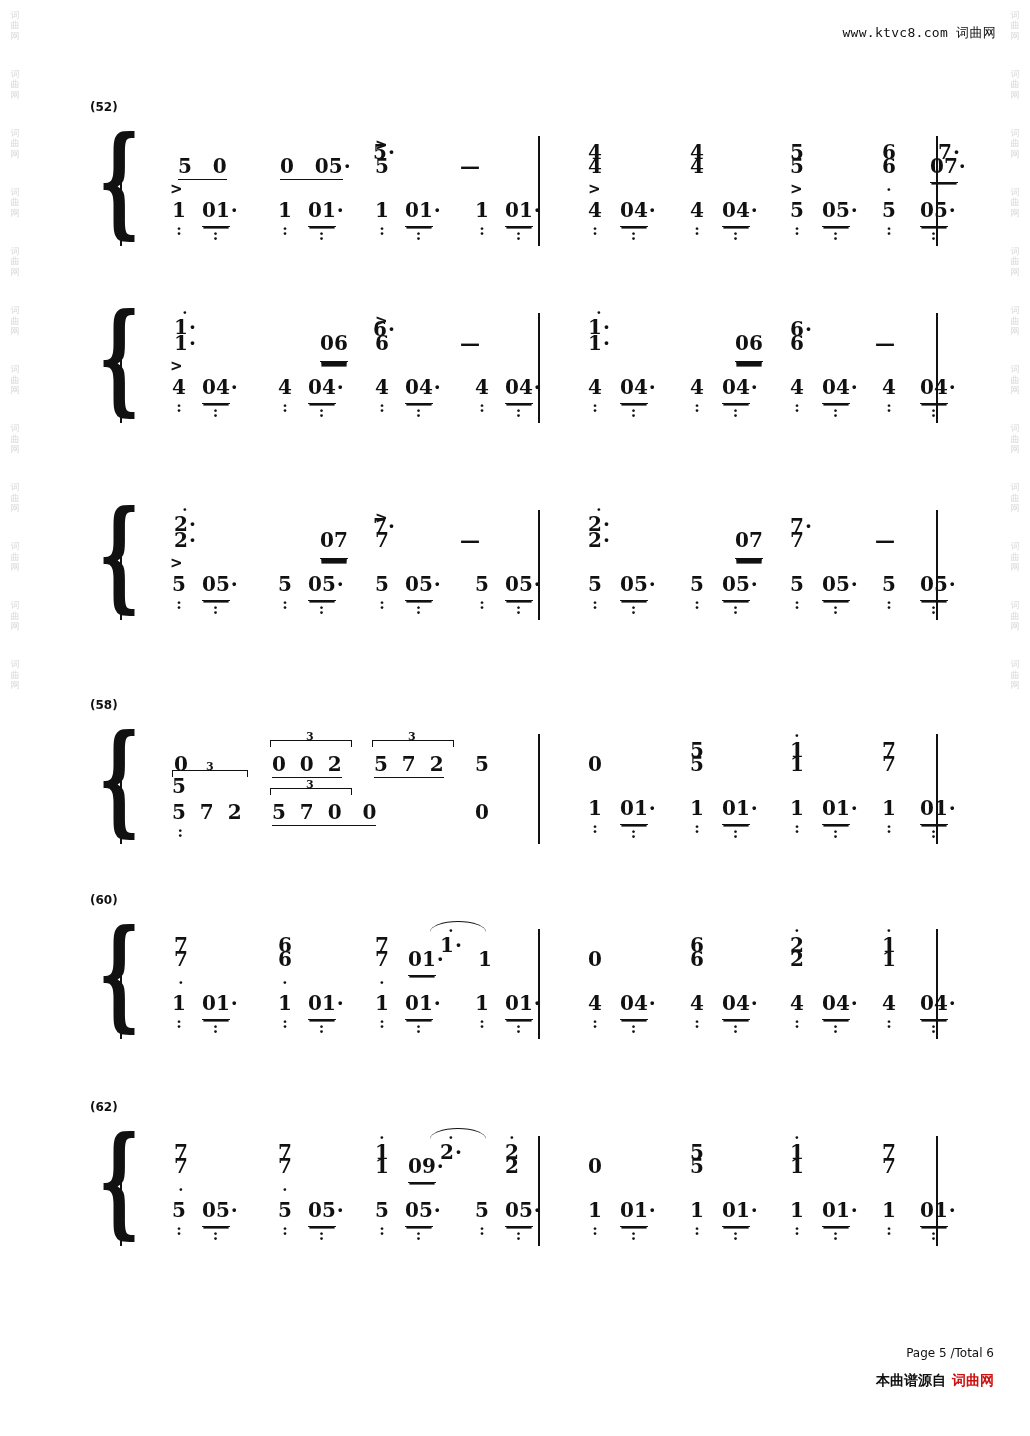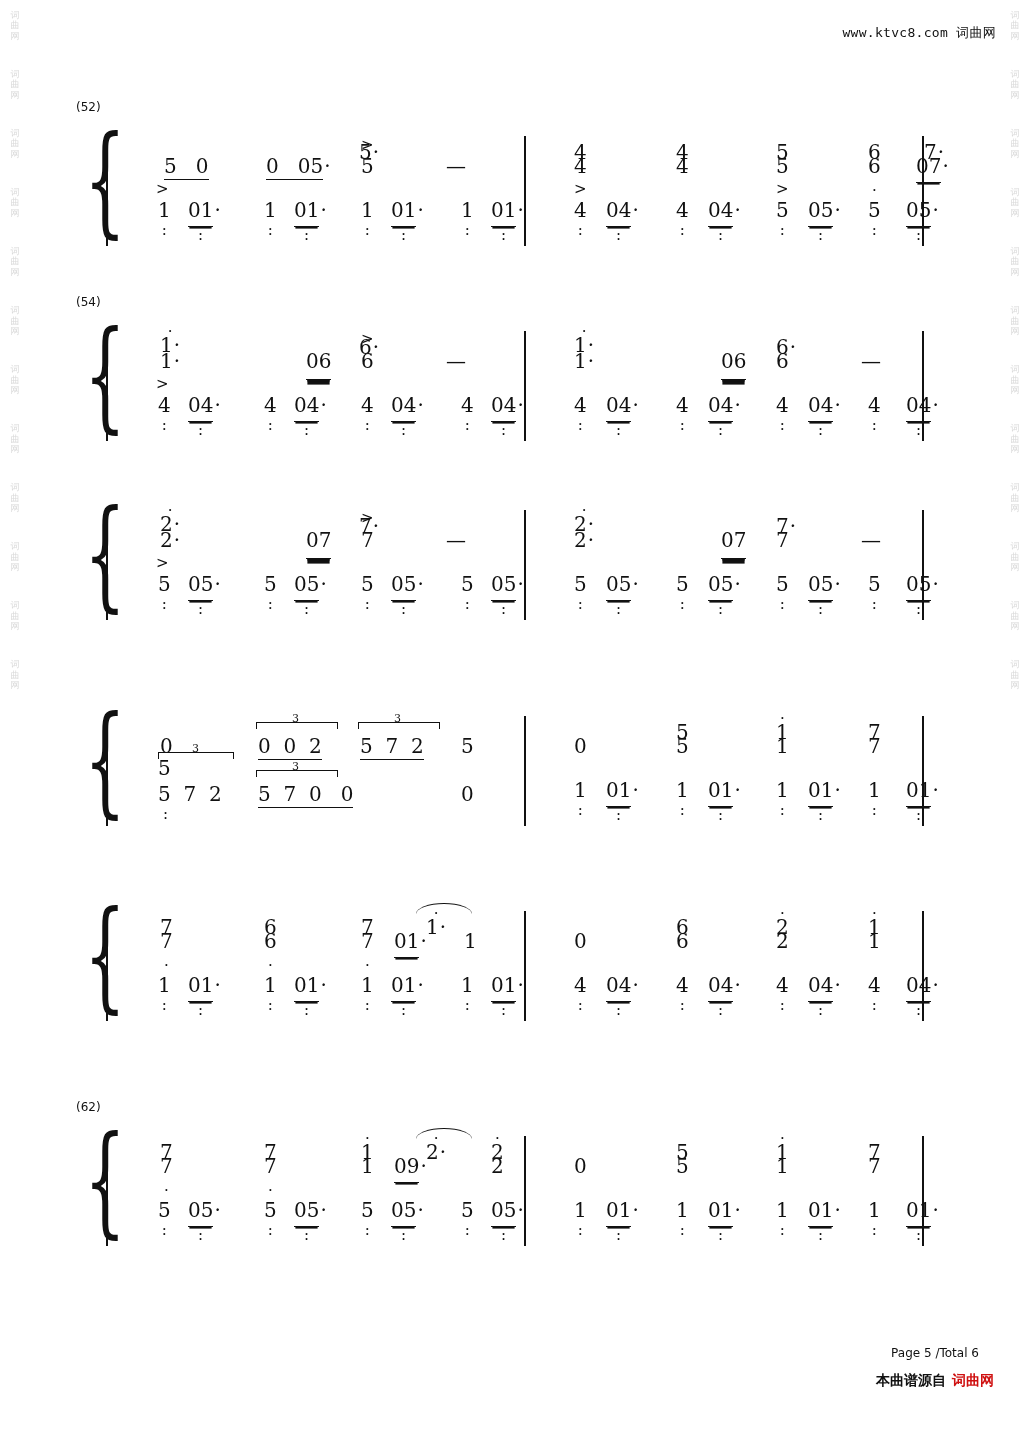--- a/index.html
+++ b/index.html
@@ -55,21 +55,21 @@
   }
   .site-url .cn {
     font-family: "DejaVu Sans", sans-serif;
     font-size: 13px;
     margin-left: 8px;
   }
   .footer {
     position: absolute;
     right: 36px;
     bottom: 46px;
-    text-align: center;
+    text-align: right;
   }
   .footer .pg {
     font-family: "DejaVu Sans", sans-serif;
     font-size: 12px;
     color: #111;
   }
   .footer .src {
     margin-top: 12px;
     font-family: "DejaVu Sans", sans-serif;
     font-size: 14px;
@@ -77,22 +77,23 @@
     color: #111;
   }
   .footer .src .brand {
     color: #cf1010;
     margin-left: 6px;
   }
 
   
   .system {
     position: absolute;
-    left: 76px;
+    left: 90px;
     width: 880px;
+    font-weight: bold;
   }
   .measure-no {
     font-family: "DejaVu Sans", sans-serif;
     font-size: 12px;
     color: #111;
     margin-bottom: 4px;
   }
   .system-body {
     position: relative;
     height: 140px;
@@ -276,21 +277,20 @@
           </div>
         <div class="cell" style="left:660px; top:4px;"><span class="num">5</span><span class="oct-dn">:</span></div>
         <div class="cell" style="left:692px; top:4px;"><span class="num u2">05</span><span class="dot-r">·</span><span class="oct-dn" style="left:38%;">:</span></div>
         <div class="cell" style="left:752px; top:4px;"><span class="num">5</span><span class="oct-dn">:</span></div>
         <div class="cell" style="left:790px; top:4px;"><span class="num u2">05</span><span class="dot-r">·</span><span class="oct-dn" style="left:38%;">:</span></div>
       </div>
     </div>
   </div>
 
   <div class="system" style="top:295px;">
-    <div class="measure-no">(54)</div>
     <div class="system-body">
       <div class="brace">{</div>
       <div class="barline bar-left"></div>
       <div class="barline bar-mid"></div>
       <div class="barline bar-right"></div>
 
       <div class="staffrow row-upper">
         <div class="cell" style="left:44px; top:2px;"><span class="num">1</span><span class="oct-up">.</span><span class="dot-r">·</span></div>
         <div class="cell" style="left:44px; top:18px;">1<span class="dot-r">·</span></div>
         <div class="cell" style="left:245px; top:-1px;">
@@ -379,20 +379,21 @@
         <div class="cell" style="left:592px; top:4px;"><span class="num u2">05</span><span class="dot-r">·</span><span class="oct-dn" style="left:38%;">:</span></div>
         <div class="cell" style="left:660px; top:4px;"><span class="num">5</span><span class="oct-dn">:</span></div>
         <div class="cell" style="left:692px; top:4px;"><span class="num u2">05</span><span class="dot-r">·</span><span class="oct-dn" style="left:38%;">:</span></div>
         <div class="cell" style="left:752px; top:4px;"><span class="num">5</span><span class="oct-dn">:</span></div>
         <div class="cell" style="left:790px; top:4px;"><span class="num u2">05</span><span class="dot-r">·</span><span class="oct-dn" style="left:38%;">:</span></div>
       </div>
     </div>
   </div>
 
   <div class="system" style="top:698px;">
+    <div class="measure-no">(58)</div>
     <div class="system-body">
       <div class="brace">{</div>
       <div class="barline bar-left"></div>
       <div class="barline bar-mid"></div>
       <div class="barline bar-right"></div>
 
       <div class="staffrow row-upper">
         <div class="cell" style="left:44px; top:18px;">0</div>
         <div class="bracket" style="left:140px; top:6px; width:80px;"></div>
         <div class="triplet" style="left:176px; top:-4px;">3</div>
@@ -427,20 +428,21 @@
         <div class="cell" style="left:592px; top:4px;"><span class="num u2">01</span><span class="dot-r">·</span><span class="oct-dn" style="left:38%;">:</span></div>
         <div class="cell" style="left:660px; top:4px;"><span class="num">1</span><span class="oct-dn">:</span></div>
         <div class="cell" style="left:692px; top:4px;"><span class="num u2">01</span><span class="dot-r">·</span><span class="oct-dn" style="left:38%;">:</span></div>
         <div class="cell" style="left:752px; top:4px;"><span class="num">1</span><span class="oct-dn">:</span></div>
         <div class="cell" style="left:790px; top:4px;"><span class="num u2">01</span><span class="dot-r">·</span><span class="oct-dn" style="left:38%;">:</span></div>
       </div>
     </div>
   </div>
 
   <div class="system" style="top:893px;">
+    <div class="measure-no">(60)</div>
     <div class="system-body">
       <div class="brace">{</div>
       <div class="barline bar-left"></div>
       <div class="barline bar-mid"></div>
       <div class="barline bar-right"></div>
 
       <div class="staffrow row-upper">
         <div class="cell" style="left:44px; top:4px;">7</div>
         <div class="cell" style="left:44px; top:18px;"><span class="num">7</span><span class="oct-dn">.</span></div>
         <div class="cell" style="left:148px; top:4px;">6</div>

